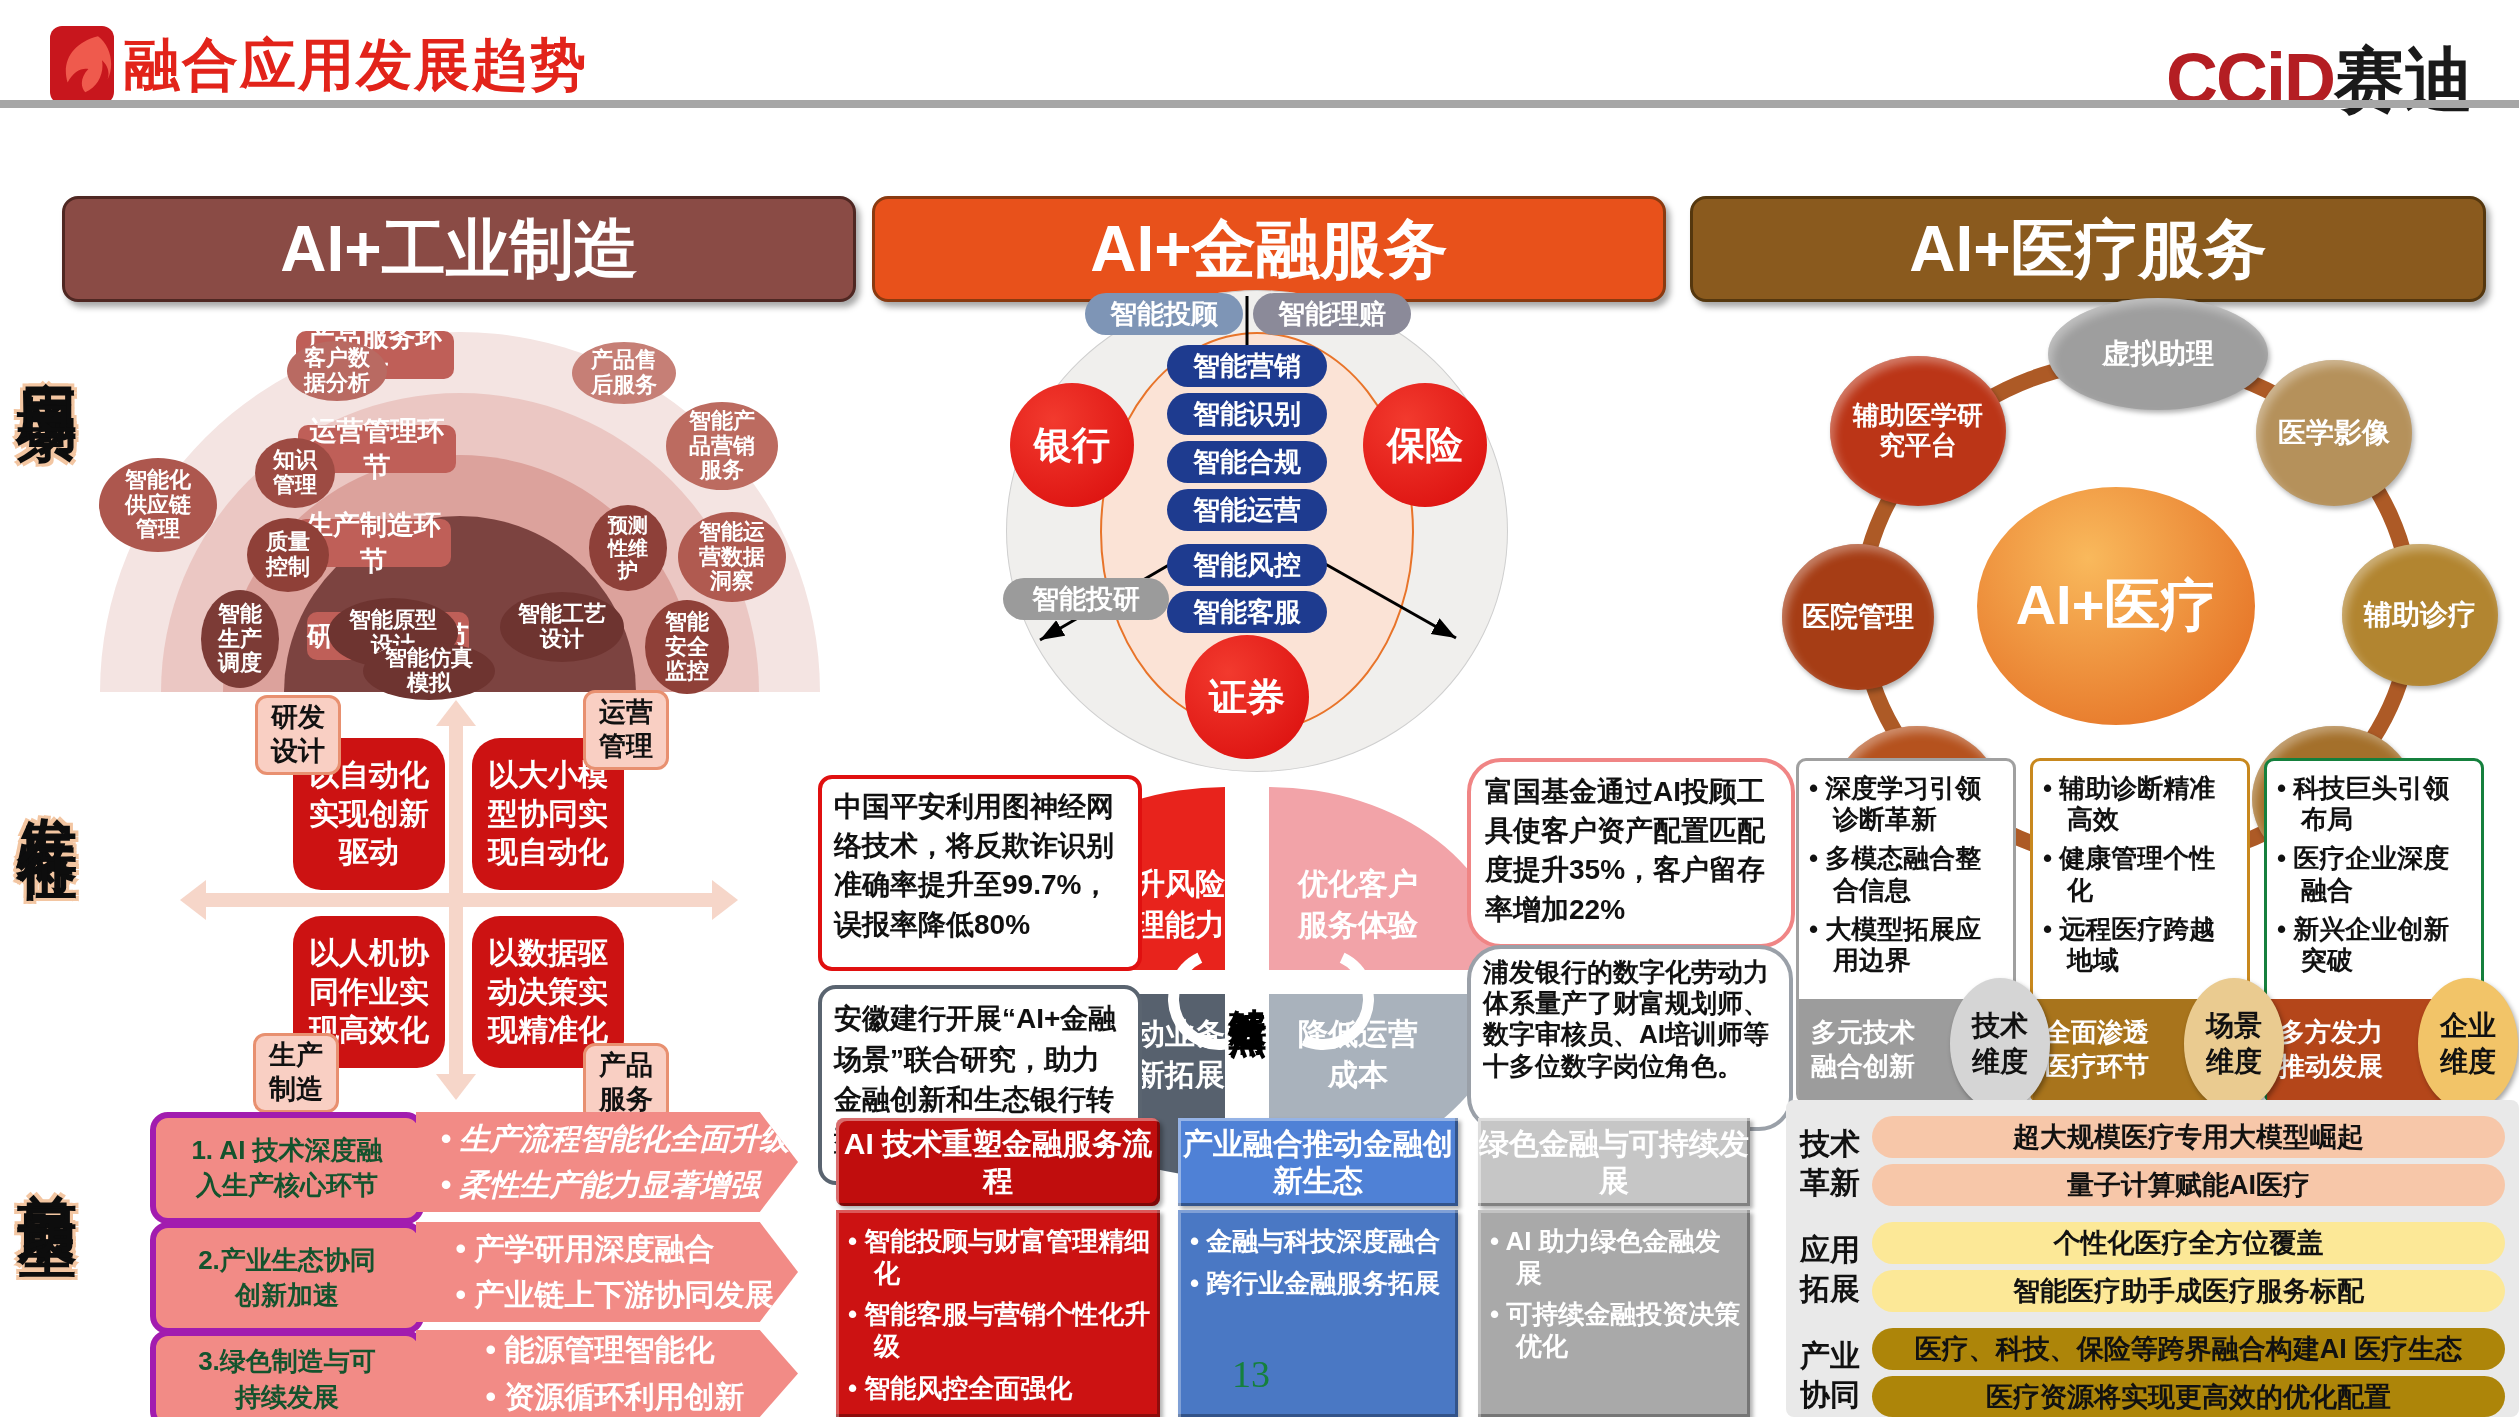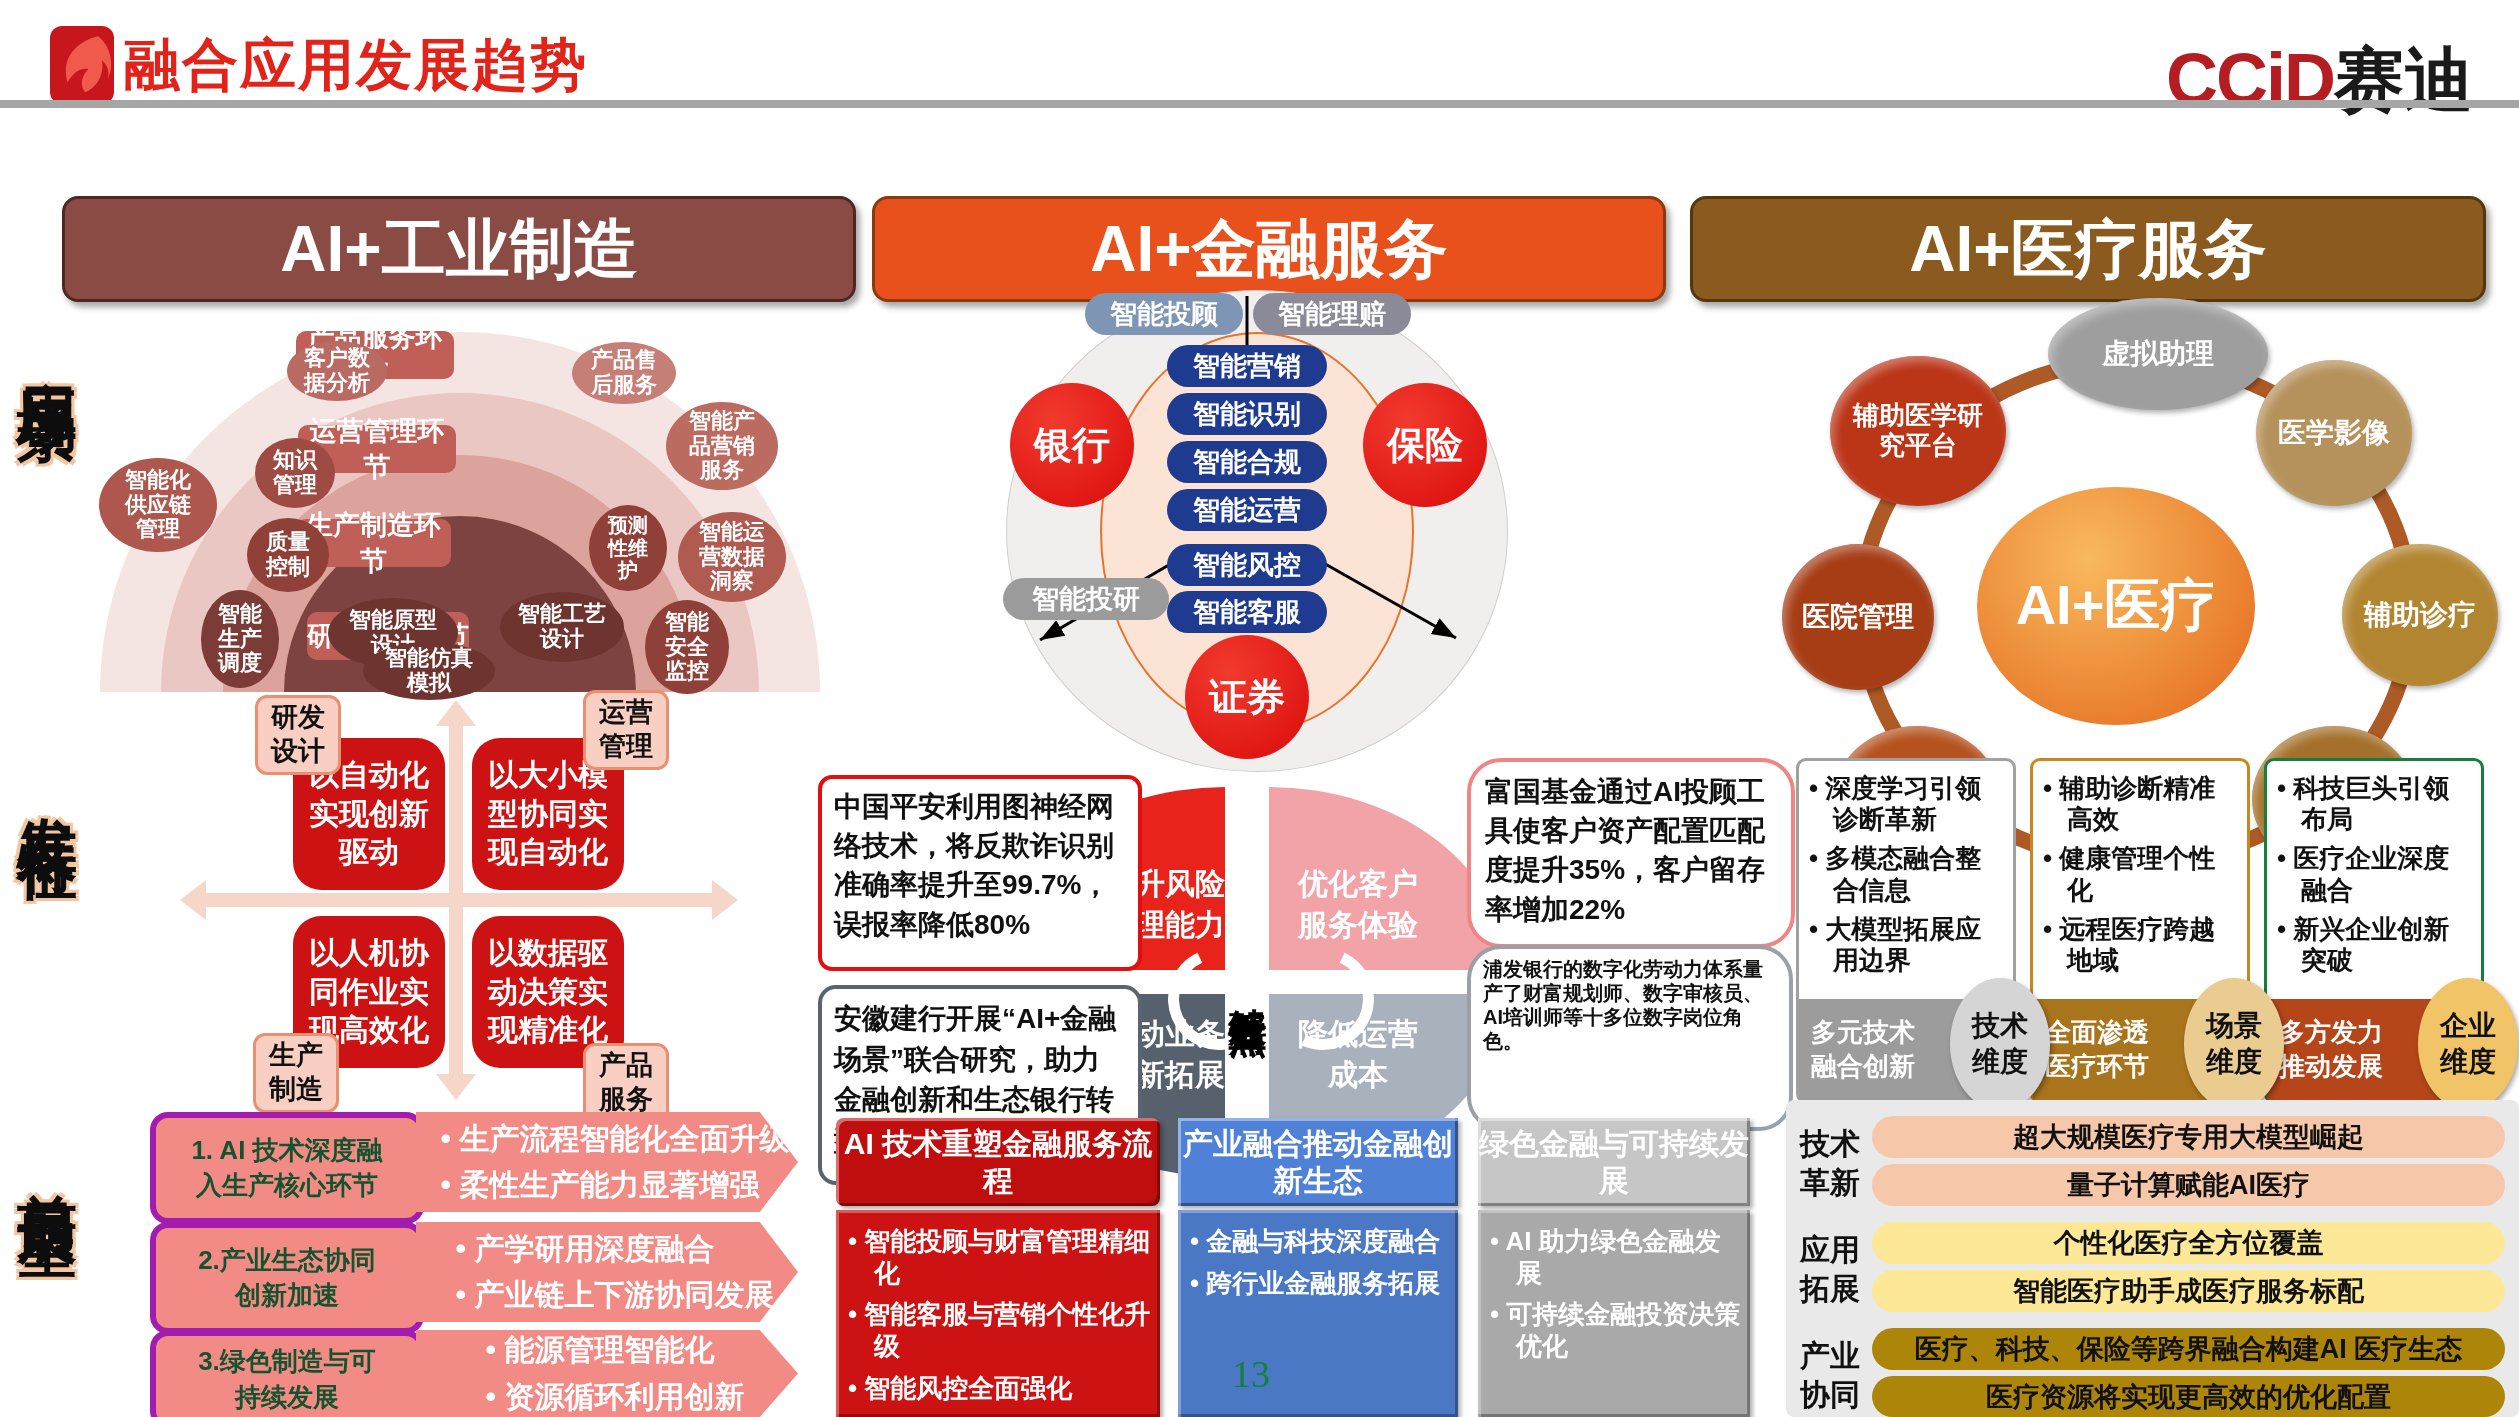--- a/index.html
+++ b/index.html
@@ -146,21 +146,21 @@
 设计</div>
   <div class="ab fx pl corner" style="left:583px;top:690px;width:80px;height:74px;">运营
 管理</div>
   <div class="ab fx pl corner" style="left:253px;top:1033px;width:80px;height:74px;">生产
 制造</div>
   <div class="ab fx pl corner" style="left:583px;top:1043px;width:80px;height:74px;">产品
 服务</div>
 
   <div class="ab fx pl pbox" style="left:150px;top:1112px;width:262px;height:100px;">1. AI 技术深度融
 入生产核心环节</div>
-  <div class="ab fx parrow" style="left:416px;top:1112px;width:382px;height:100px;">
+  <div class="ab fx parrow" style="left:416px;top:1112px;width:382px;height:100px;font-style:italic;">
     <div class="pt">
         <div>生产流程智能化全面升级</div>
         <div>柔性生产能力显著增强</div>
       </div>
   </div>
   <div class="ab fx pl pbox" style="left:150px;top:1222px;width:262px;height:100px;">2.产业生态协同
 创新加速</div>
   <div class="ab fx parrow" style="left:416px;top:1222px;width:382px;height:100px;">
     <div class="pt">
         <div>产学研用深度融合</div>
@@ -217,21 +217,21 @@
 服务体验</div>
   <div class="ab fx pl qlabel" style="left:1075px;top:1002px;width:180px;height:105px;">推动业务
 创新拓展</div>
   <div class="ab fx pl qlabel" style="left:1268px;top:1002px;width:180px;height:105px;">降低运营
 成本</div>
   <div class="ab fx vtext b" style="left:1220px;top:824px;width:54px;height:320px;font-size:38px;color:#000;letter-spacing:2px;">破解行业痛点</div>
 
   <div class="ab casebox" style="left:818px;top:775px;width:292px;height:172px;border:4px solid #e01010;border-radius:14px;font-size:28px;line-height:1.4;padding:8px 12px;">中国平安利用图神经网络技术，将反欺诈识别准确率提升至99.7%，误报率降低80%</div>
   <div class="ab casebox" style="left:1467px;top:758px;width:292px;height:162px;border:4px solid #f08585;border-radius:34px;font-size:28px;line-height:1.4;padding:10px 14px;">富国基金通过AI投顾工具使客户资产配置匹配度提升35%，客户留存率增加22%</div>
   <div class="ab casebox" style="left:818px;top:985px;width:292px;height:172px;border:4px solid #5a6470;border-radius:18px;font-size:28px;line-height:1.45;padding:10px 12px;">安徽建行开展“AI+金融场景”联合研究，助力金融创新和生态银行转型。</div>
-  <div class="ab casebox" style="left:1467px;top:945px;width:294px;height:162px;border:4px solid #9aa0a8;border-radius:34px;font-size:20px;line-height:1.2;padding:8px 12px;">浦发银行的数字化劳动力体系量产了财富规划师、数字审核员、AI培训师等十多位数字岗位角色。</div>
+  <div class="ab casebox" style="left:1467px;top:945px;width:294px;height:162px;border:4px solid #9aa0a8;border-radius:34px;font-size:26px;line-height:1.2;padding:8px 12px;">浦发银行的数字化劳动力体系量产了财富规划师、数字审核员、AI培训师等十多位数字岗位角色。</div>
 
   <div class="ab fx pl fbox-h" style="left:836px;top:1118px;width:324px;height:88px;background:#c00d0d;border-radius:8px;">AI 技术重塑金融服务流程</div>
   <div class="ab fbox-b" style="left:836px;top:1210px;width:324px;height:207px;background:#cc1212;">
     <div class="fbul" style="padding:16px 8px 0 12px;">
       <div>智能投顾与财富管理精细化</div>
       <div>智能客服与营销个性化升级</div>
       <div>智能风控全面强化</div>
     </div>
   </div>
   <div class="ab fx pl fbox-h" style="left:1178px;top:1118px;width:280px;height:88px;background:#4f81d6;">产业融合推动金融创新生态</div>

